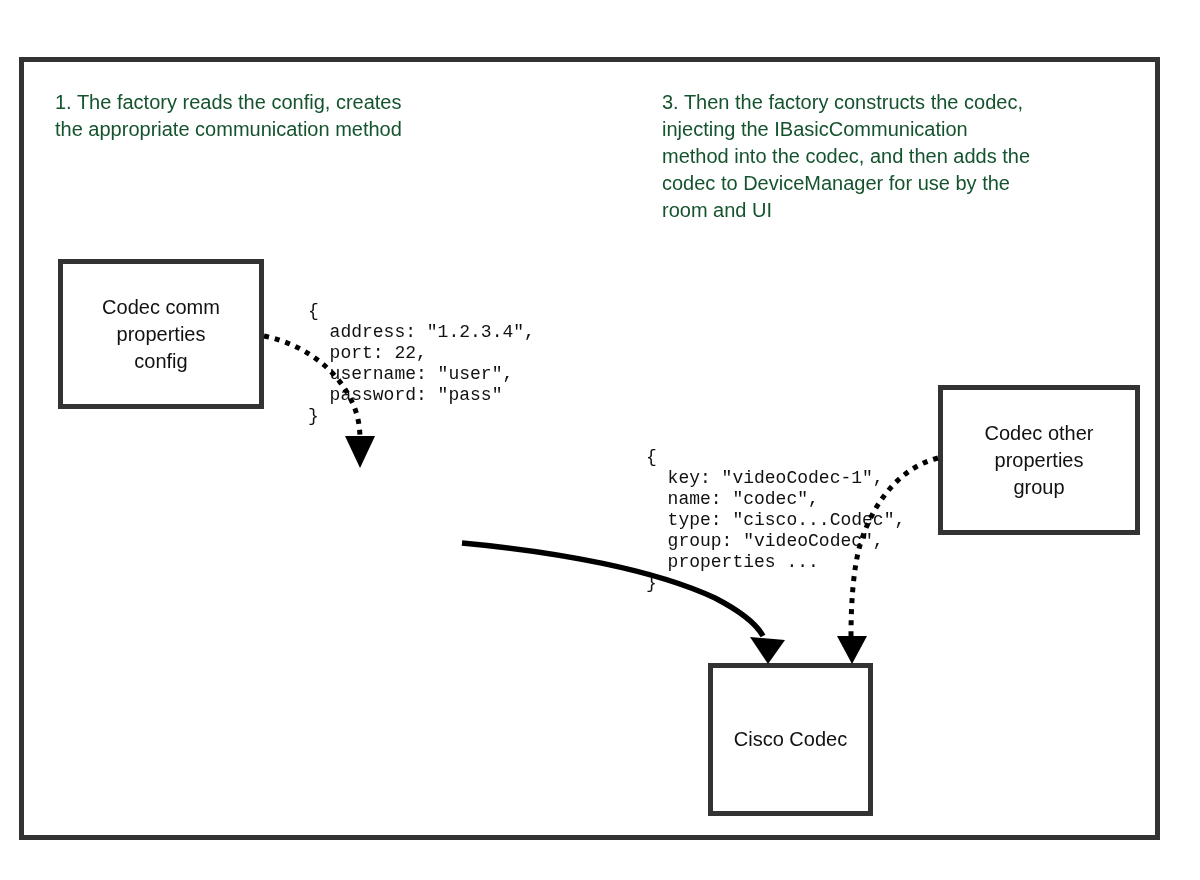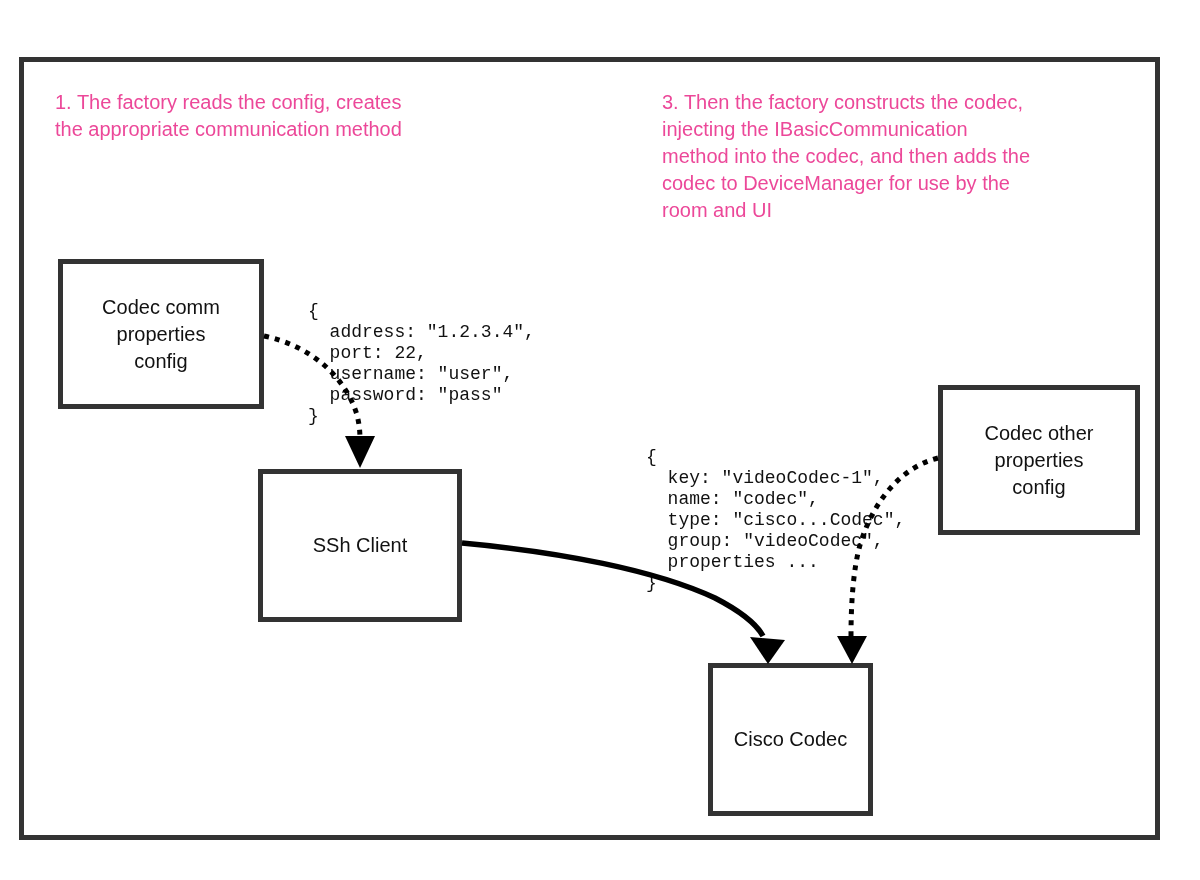--- a/index.html
+++ b/index.html
@@ -20,21 +20,21 @@
     width: 1141px; height: 783px;
     border: 5px solid #333333;
     box-sizing: border-box;
     background: #ffffff;
   }
   .note {
     position: absolute;
     white-space: pre-line;
     font-size: 20px;
     line-height: 27px;
-    color: #ec4899;
+    color: #14532d;
   }
   .node {
     position: absolute;
     border: 5px solid #333333;
     box-sizing: border-box;
     background: #ffffff;
     display: flex;
     align-items: center;
     justify-content: center;
   }
@@ -75,28 +75,25 @@
 codec to DeviceManager for use by the
 room and UI</div>
 
 
   <div class="node" style="left:58px; top:259px; width:206px; height:150px;">
     <div class="label">Codec comm
 properties
 config</div>
   </div>
 
-  <div class="node" style="left:258px; top:469px; width:204px; height:153px;">
-    <div class="label">SSh Client</div>
-  </div>
 
   <div class="node" style="left:938px; top:385px; width:202px; height:150px;">
     <div class="label">Codec other
 properties
-config</div>
+group</div>
   </div>
 
   <div class="node" style="left:708px; top:663px; width:165px; height:153px;">
     <div class="label">Cisco Codec</div>
   </div>
 
   <div class="code" style="left:308px; top:301px;">{
   address: "1.2.3.4",
   port: 22,
   username: "user",

